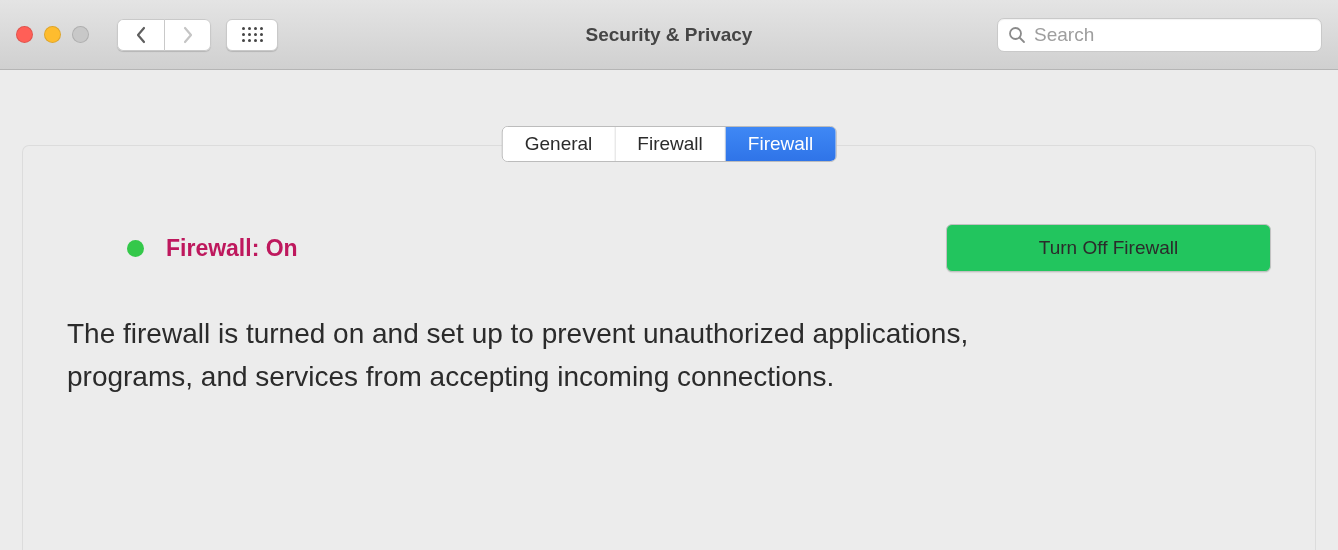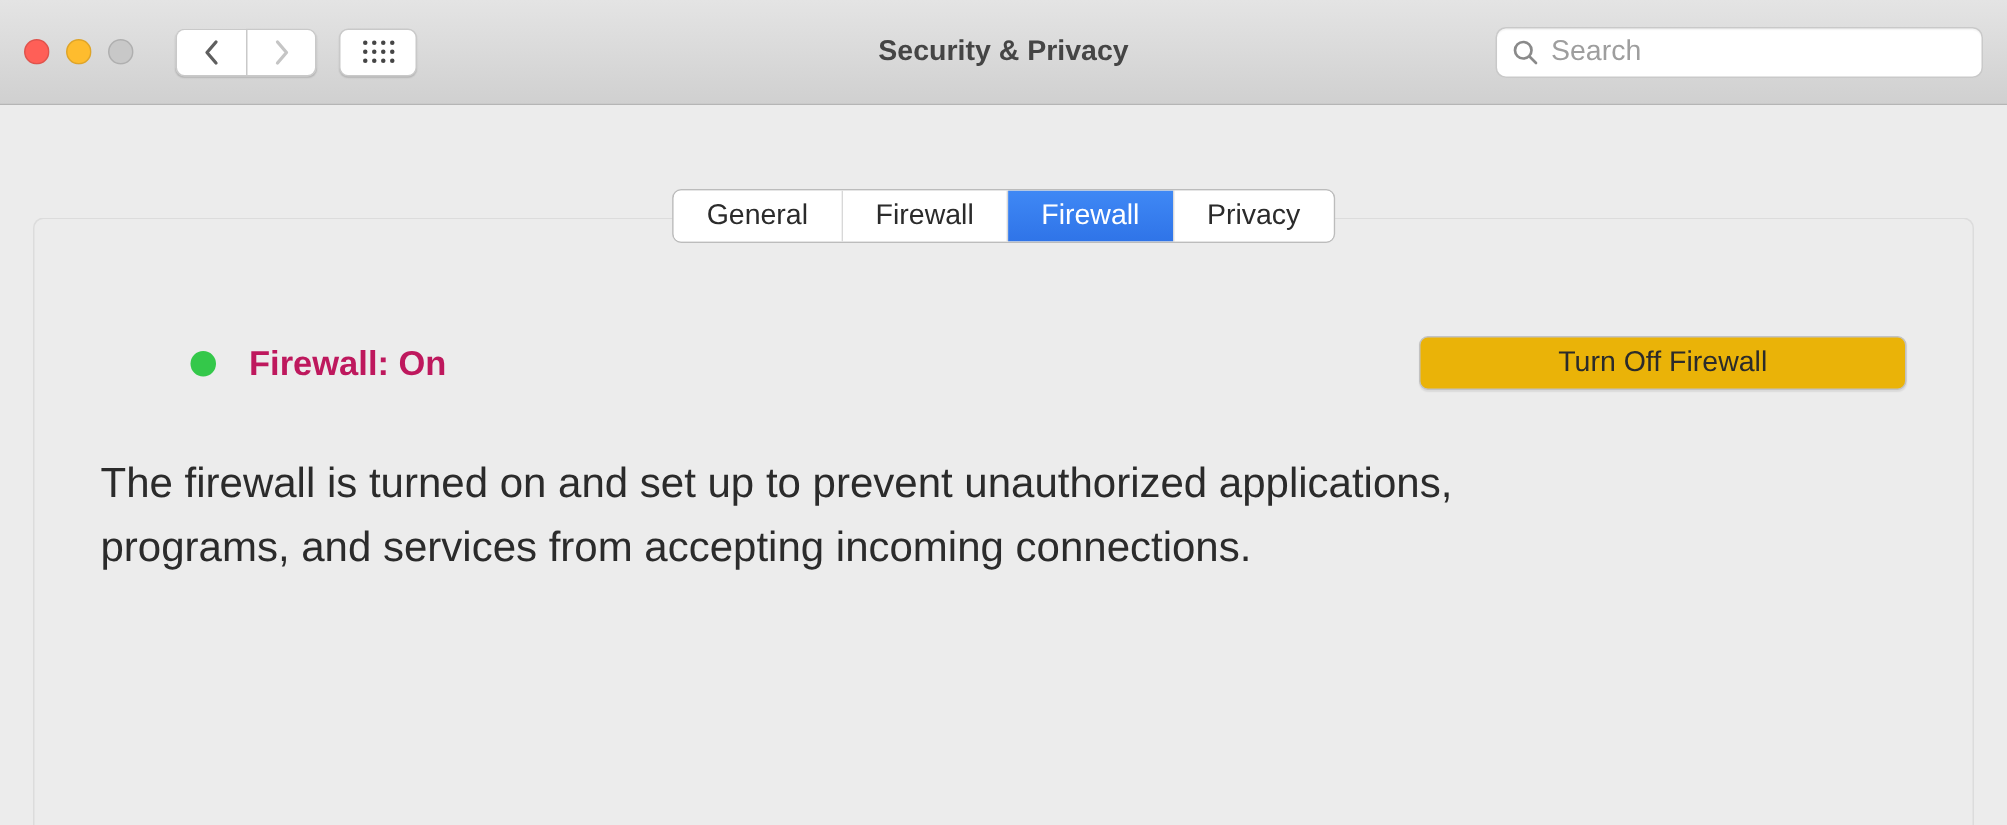--- a/index.html
+++ b/index.html
@@ -156,22 +156,22 @@
       margin-right: 22px;
     }
     .status-text {
       font-size: 23px;
       font-weight: 700;
       color: #be185d;
       flex: 1;
     }
     .action-btn {
       min-width: 325px;
-      height: 36px;
-      background: #eab308;
+      height: 48px;
+      background: #22c55e;
       border: 1px solid #c2c2c2;
       border-radius: 6px;
       box-shadow: 0 1px 1px rgba(0,0,0,0.08);
       font-size: 19px;
       color: #2b2b2b;
       display: flex;
       align-items: center;
       justify-content: center;
       cursor: default;
     }
@@ -238,21 +238,20 @@
     <input class="search-input" type="text" placeholder="Search" style="">
   </div>
 </div>
 
 <div class="content-area">
 
   <div class="tabs">
     <div class="tab">General</div>
     <div class="tab">Firewall</div>
     <div class="tab active">Firewall</div>
-    <div class="tab">Privacy</div>
   </div>
 
   <div class="panel">
     <div class="status-row">
       <div class="status-dot"></div>
       <div class="status-text">Firewall: On</div>
       <div class="action-btn">Turn Off Firewall</div>
     </div>
 
     <div class="description">The firewall is turned on and set up to prevent unauthorized applications, programs, and services from accepting incoming connections.</div>

